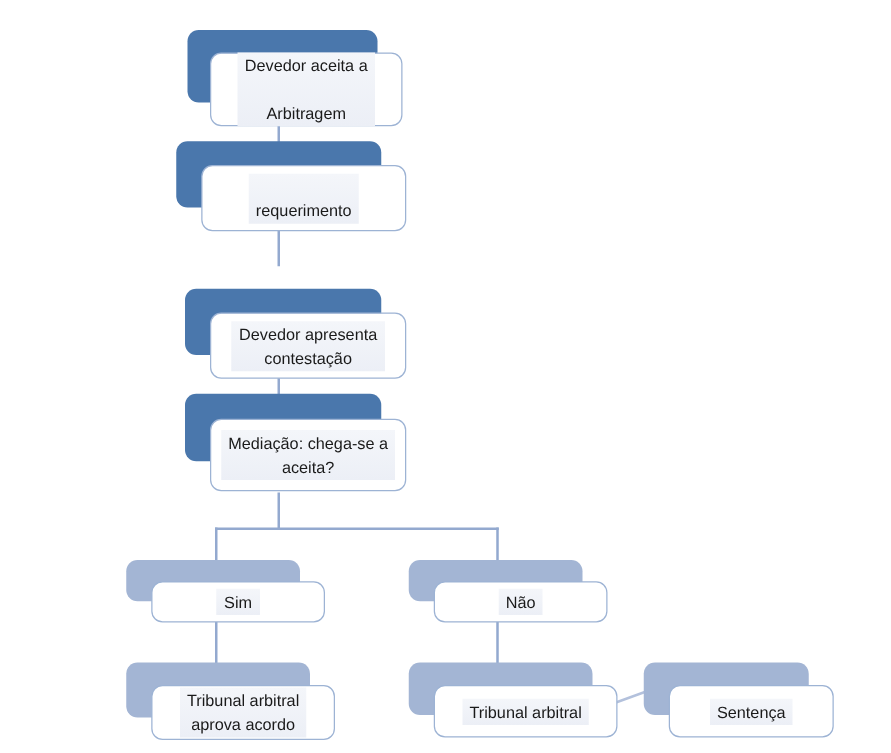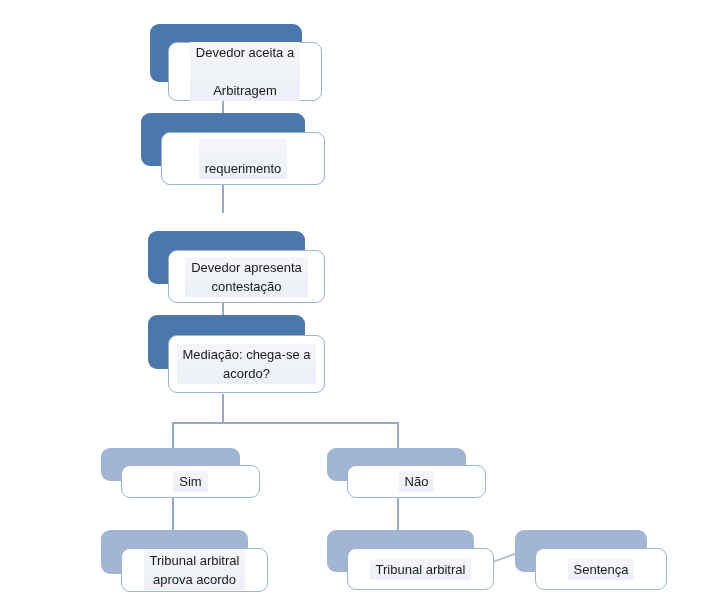--- a/index.html
+++ b/index.html
@@ -122,21 +122,21 @@
         <b>contestação</b>
       </div>
     </div>
   </div>
 
   <div class="node dark" style="left:148px; top:315px; width:177px; height:78px;">
     <div class="shadow" style="width:157px; height:54px;"></div>
     <div class="card" style="left:20px; top:20px; width:157px; height:58px;">
       <div class="label">
         <b>Mediação</b><span>: chega-se a</span><br>
-        <span>acordo?</span>
+        <span>aceita?</span>
       </div>
     </div>
   </div>
 
   <div class="node light" style="left:101px; top:448px; width:159px; height:50px;">
     <div class="shadow" style="width:139px; height:33px;"></div>
     <div class="card" style="left:20px; top:17px; width:139px; height:33px;">
       <div class="label">
         <span>Sim</span>
       </div>

